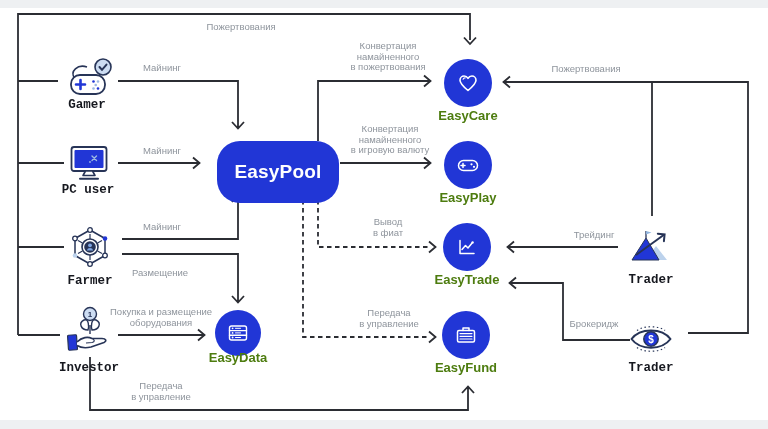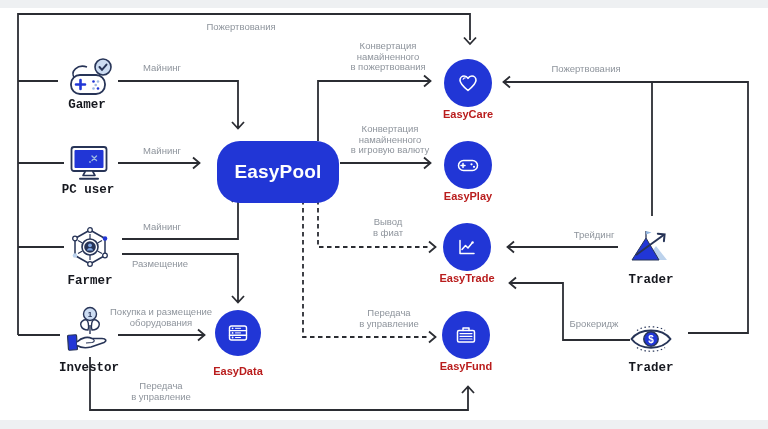--- a/index.html
+++ b/index.html
@@ -8,22 +8,22 @@
   .band{position:absolute;left:0;width:768px;background:#eef0f2;}
   .band.top{top:0;height:8px;}
   .band.bottom{bottom:0;height:9px;}
   .wires{position:absolute;left:0;top:0;}
   .pill{position:absolute;left:217px;top:141px;width:122px;height:62px;border-radius:23px;
         background:#2136d6;color:#fff;font-weight:700;font-size:19px;letter-spacing:.2px;
         display:flex;align-items:center;justify-content:center;}
   .circle{position:absolute;width:48px;height:48px;border-radius:50%;background:#2136d6;
           display:flex;align-items:center;justify-content:center;}
   .circle.small{width:46px;height:46px;}
-  .node-label{position:absolute;transform:translateX(-50%);font-weight:700;font-size:11px;
-              color:#b91c1c;white-space:nowrap;}
+  .node-label{position:absolute;transform:translateX(-50%);font-weight:700;font-size:13px;
+              color:#4d7c0f;white-space:nowrap;}
   .persona-label{position:absolute;transform:translateX(-50%);font-weight:700;font-size:12.5px;
               color:#16181f;white-space:nowrap;font-family:Liberation Mono, monospace;}
   .flow-label{position:absolute;transform:translate(-50%,-50%);color:#8e949c;font-size:9.5px;
               line-height:10.5px;text-align:center;white-space:pre-line;}
   .persona{position:absolute;}
 </style>
 </head>
 <body>
 
 <div class="stage">
@@ -96,21 +96,21 @@
   <div class="circle small" style="left:215px;top:310px">
     <svg width="26" height="26" viewBox="0 0 26 26" fill="none" stroke="#fff" stroke-width="1.4" stroke-linecap="round" stroke-linejoin="round">
       <rect x="4.5" y="6" width="17" height="14" rx="2"></rect>
       <path d="M4.5,10.6 h17 M4.5,15.2 h17"></path>
       <circle cx="7.6" cy="8.3" r="0.9" fill="#fff" stroke="none"></circle>
       <circle cx="7.6" cy="12.9" r="0.9" fill="#fff" stroke="none"></circle>
       <circle cx="7.6" cy="17.5" r="0.9" fill="#fff" stroke="none"></circle>
       <path d="M10.5,8.3 h5 M10.5,12.9 h5 M10.5,17.5 h5" stroke-width="1"></path>
     </svg>
   </div>
-  <div class="node-label" style="left:238px;top:365px">EasyData</div>
+  <div class="node-label" style="left:238px;top:350px">EasyData</div>
 
   <div class="persona" style="left:62px;top:57px">
     <svg width="52" height="42" viewBox="0 0 52 42">
       <path d="M13,22 C7,14 16,7 25,10" fill="none" stroke="#273457" stroke-width="1.6"></path>
       <circle cx="41" cy="10" r="8" fill="#ccdcf2" stroke="#273457" stroke-width="1.6"></circle>
       <path d="M37.5,10 l2.5,2.8 l4.5,-5.2" fill="none" stroke="#273457" stroke-width="2" stroke-linecap="round"></path>
       <rect x="9" y="18" width="34" height="19" rx="9" fill="#fff" stroke="#273457" stroke-width="1.8"></rect>
       <path d="M14,27.5 h9 M18.5,23 v9" stroke="#2136d6" stroke-width="2.6" stroke-linecap="round"></path>
       <circle cx="31.5" cy="24.5" r="1.3" fill="#2136d6"></circle>
       <circle cx="36" cy="24.5" r="1.3" fill="#9db9e2"></circle>
@@ -185,21 +185,21 @@
       <circle cx="23" cy="19" r="7.2" fill="#2136d6" stroke="#273457" stroke-width="1.5"></circle>
       <text x="23" y="22.5" text-anchor="middle" font-size="10" font-weight="bold" fill="#fff" font-family="Liberation Sans, sans-serif">$</text>
     </svg>
   </div>
   <div class="persona-label" style="left:651px;top:361px">Trader</div>
 
   <div class="flow-label" style="left:241px;top:27px">Пожертвования</div>
   <div class="flow-label" style="left:162px;top:68px">Майнинг</div>
   <div class="flow-label" style="left:162px;top:151px">Майнинг</div>
   <div class="flow-label" style="left:162px;top:227px">Майнинг</div>
-  <div class="flow-label" style="left:160px;top:264px">Размещение</div>
+  <div class="flow-label" style="left:160px;top:273px">Размещение</div>
   <div class="flow-label" style="left:161px;top:317px">Покупка и размещение
 оборудования</div>
   <div class="flow-label" style="left:161px;top:391px">Передача
 в управление</div>
   <div class="flow-label" style="left:388px;top:57px">Конвертация
 намайненного
 в пожертвования</div>
   <div class="flow-label" style="left:390px;top:140px">Конвертация
 намайненного
 в игровую валюту</div>

